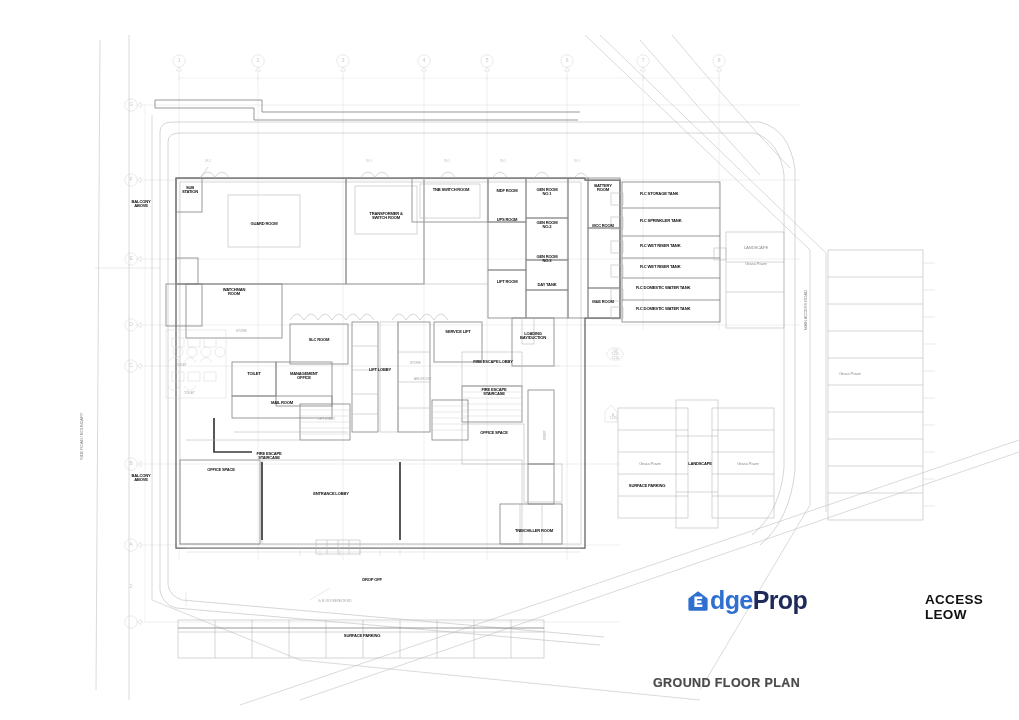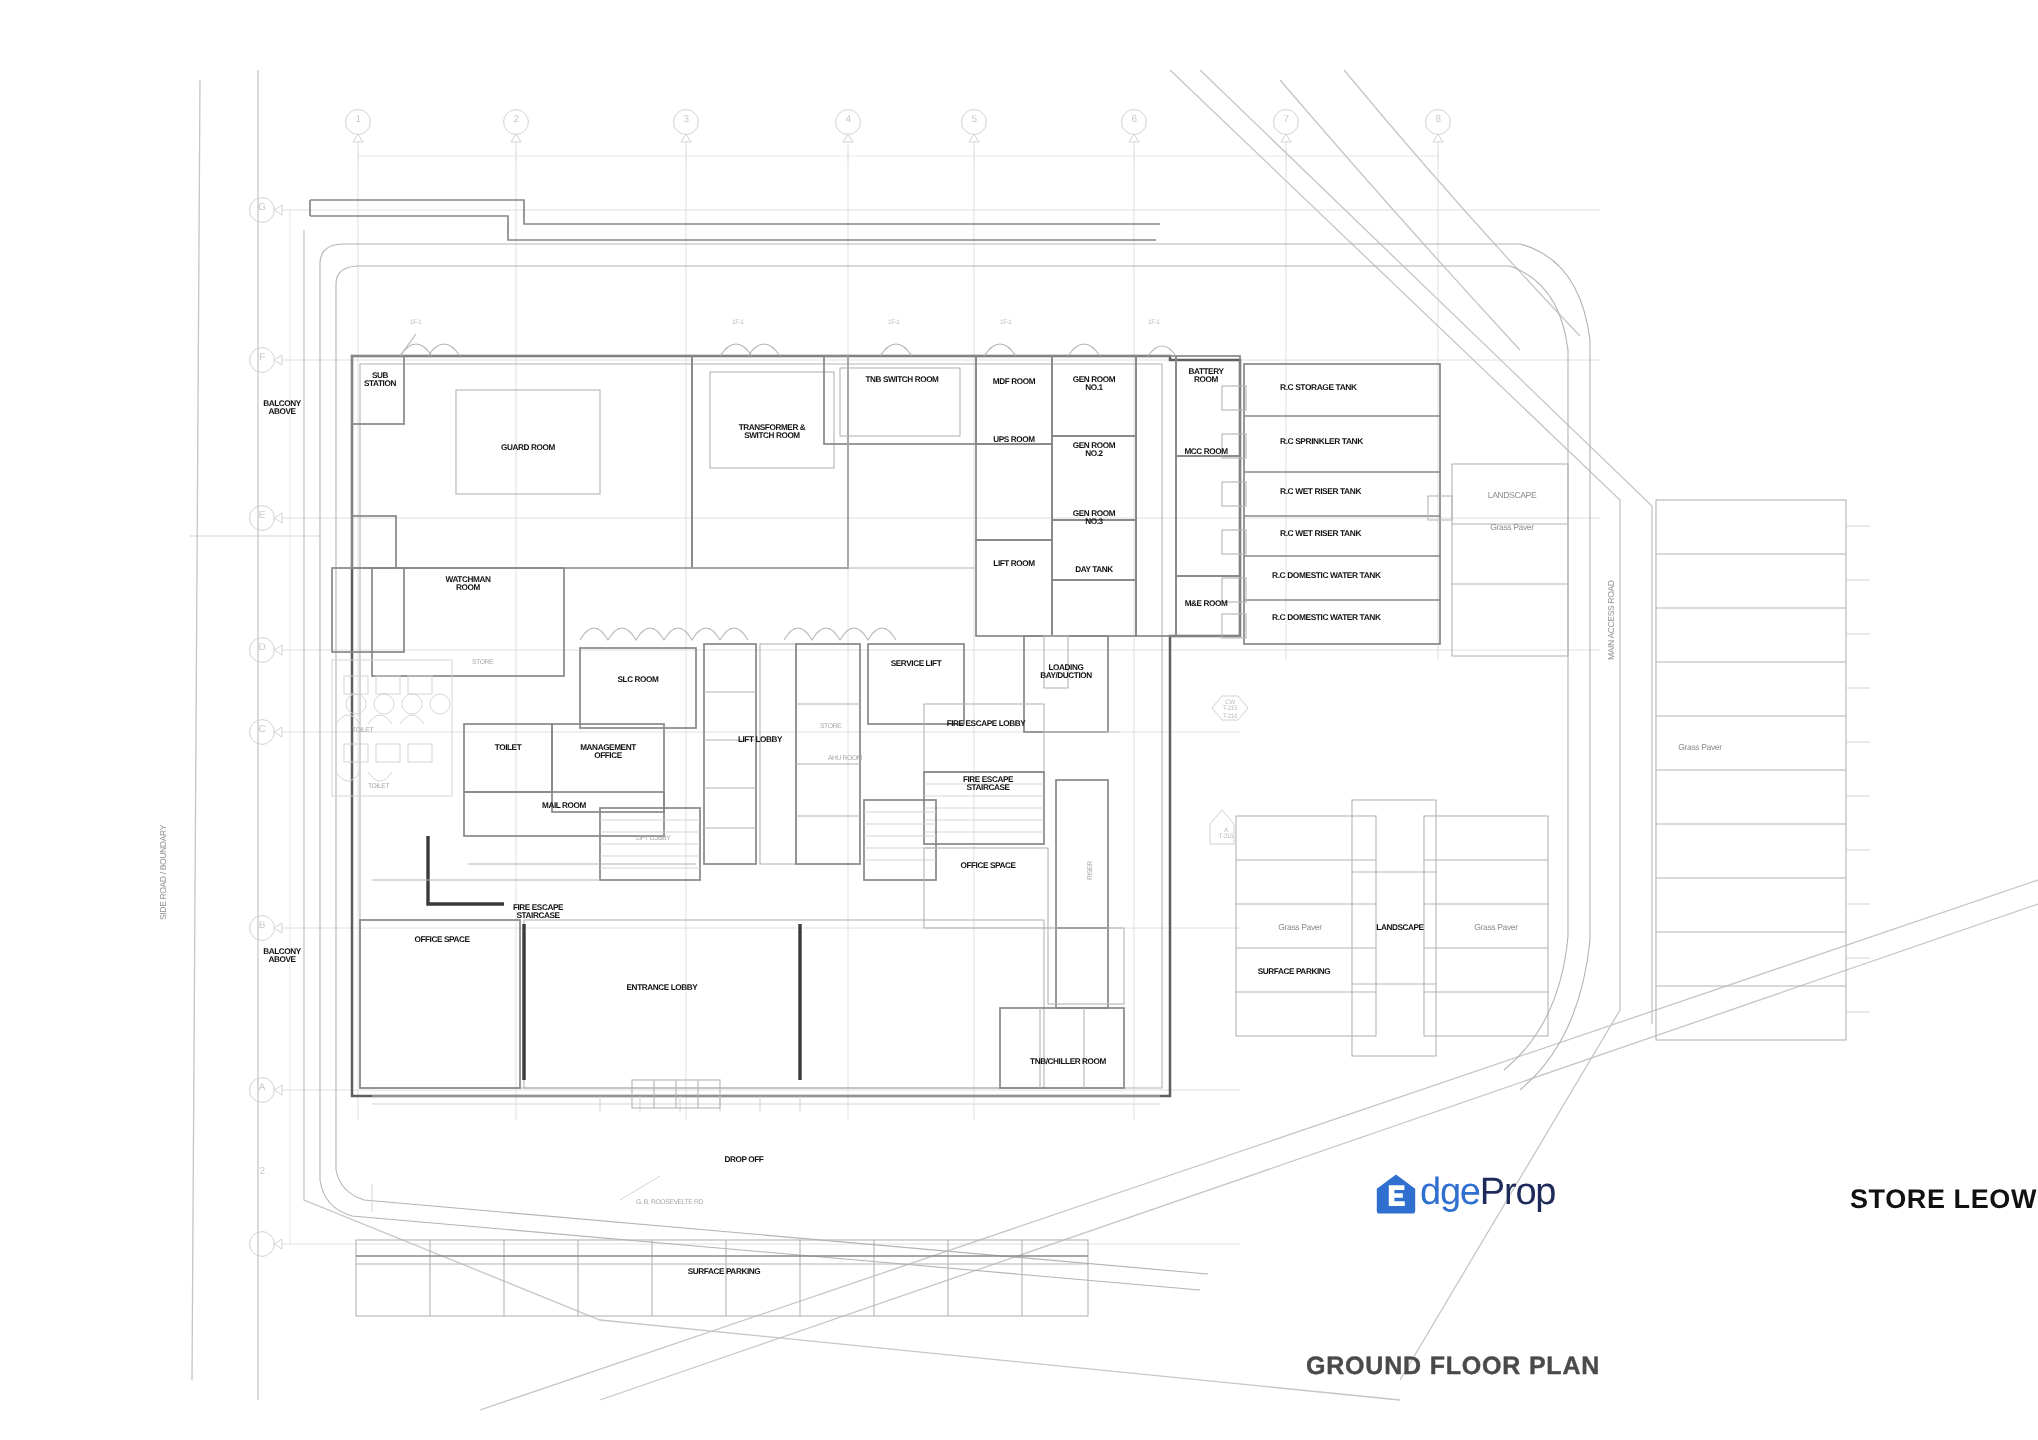--- a/index.html
+++ b/index.html
@@ -47,21 +47,21 @@
   
   #watermark{
     position:absolute;left:687px;top:586px;
     display:flex;align-items:center;gap:2px;
   }
   #wm-badge{
     position:relative;width:22px;height:22px;flex:0 0 auto;
   }
   #wm-badge svg{display:block;}
   #wm-text{
-    font-size:19px;font-weight:400;letter-spacing:-0.6px;
+    font-size:25px;font-weight:700;letter-spacing:-0.6px;
     font-family:"Liberation Sans", sans-serif;
     margin-left:-1px;
   }
   .wm-dge{color:#2f6fd0;}
   .wm-prop{color:#1d2a5a;}
 
   #agent-name{
     position:absolute;left:925px;top:592px;
     font-size:13.5px;font-weight:700;letter-spacing:0.3px;
     color:#111;
@@ -624,17 +624,17 @@
   <div id="watermark">
     <div id="wm-badge">
       <svg width="22" height="22" viewBox="0 0 22 22" xmlns="http://www.w3.org/2000/svg">
         <path d="M11 1.2 L20.6 8.4 L20.6 19.2 A1.6 1.6 0 0 1 19 20.8 L3 20.8 A1.6 1.6 0 0 1 1.4 19.2 L1.4 8.4 Z" fill="#2f6fd0"></path>
         <path d="M7.4 6.6 L15.2 6.6 L15.2 9.0 L10.2 9.0 L10.2 10.6 L14.4 10.6 L14.4 12.9 L10.2 12.9 L10.2 14.6 L15.4 14.6 L15.4 17.0 L7.4 17.0 Z" fill="#ffffff"></path>
       </svg>
     </div>
     <div id="wm-text"><span class="wm-dge">dge</span><span class="wm-prop">Prop</span></div>
   </div>
 
-  <div id="agent-name">STORE LEOW</div>
+  <div id="agent-name">ACCESS LEOW</div>
 
   <div id="title-block">GROUND FLOOR PLAN</div>
 
 </div>
 
 </body></html>

